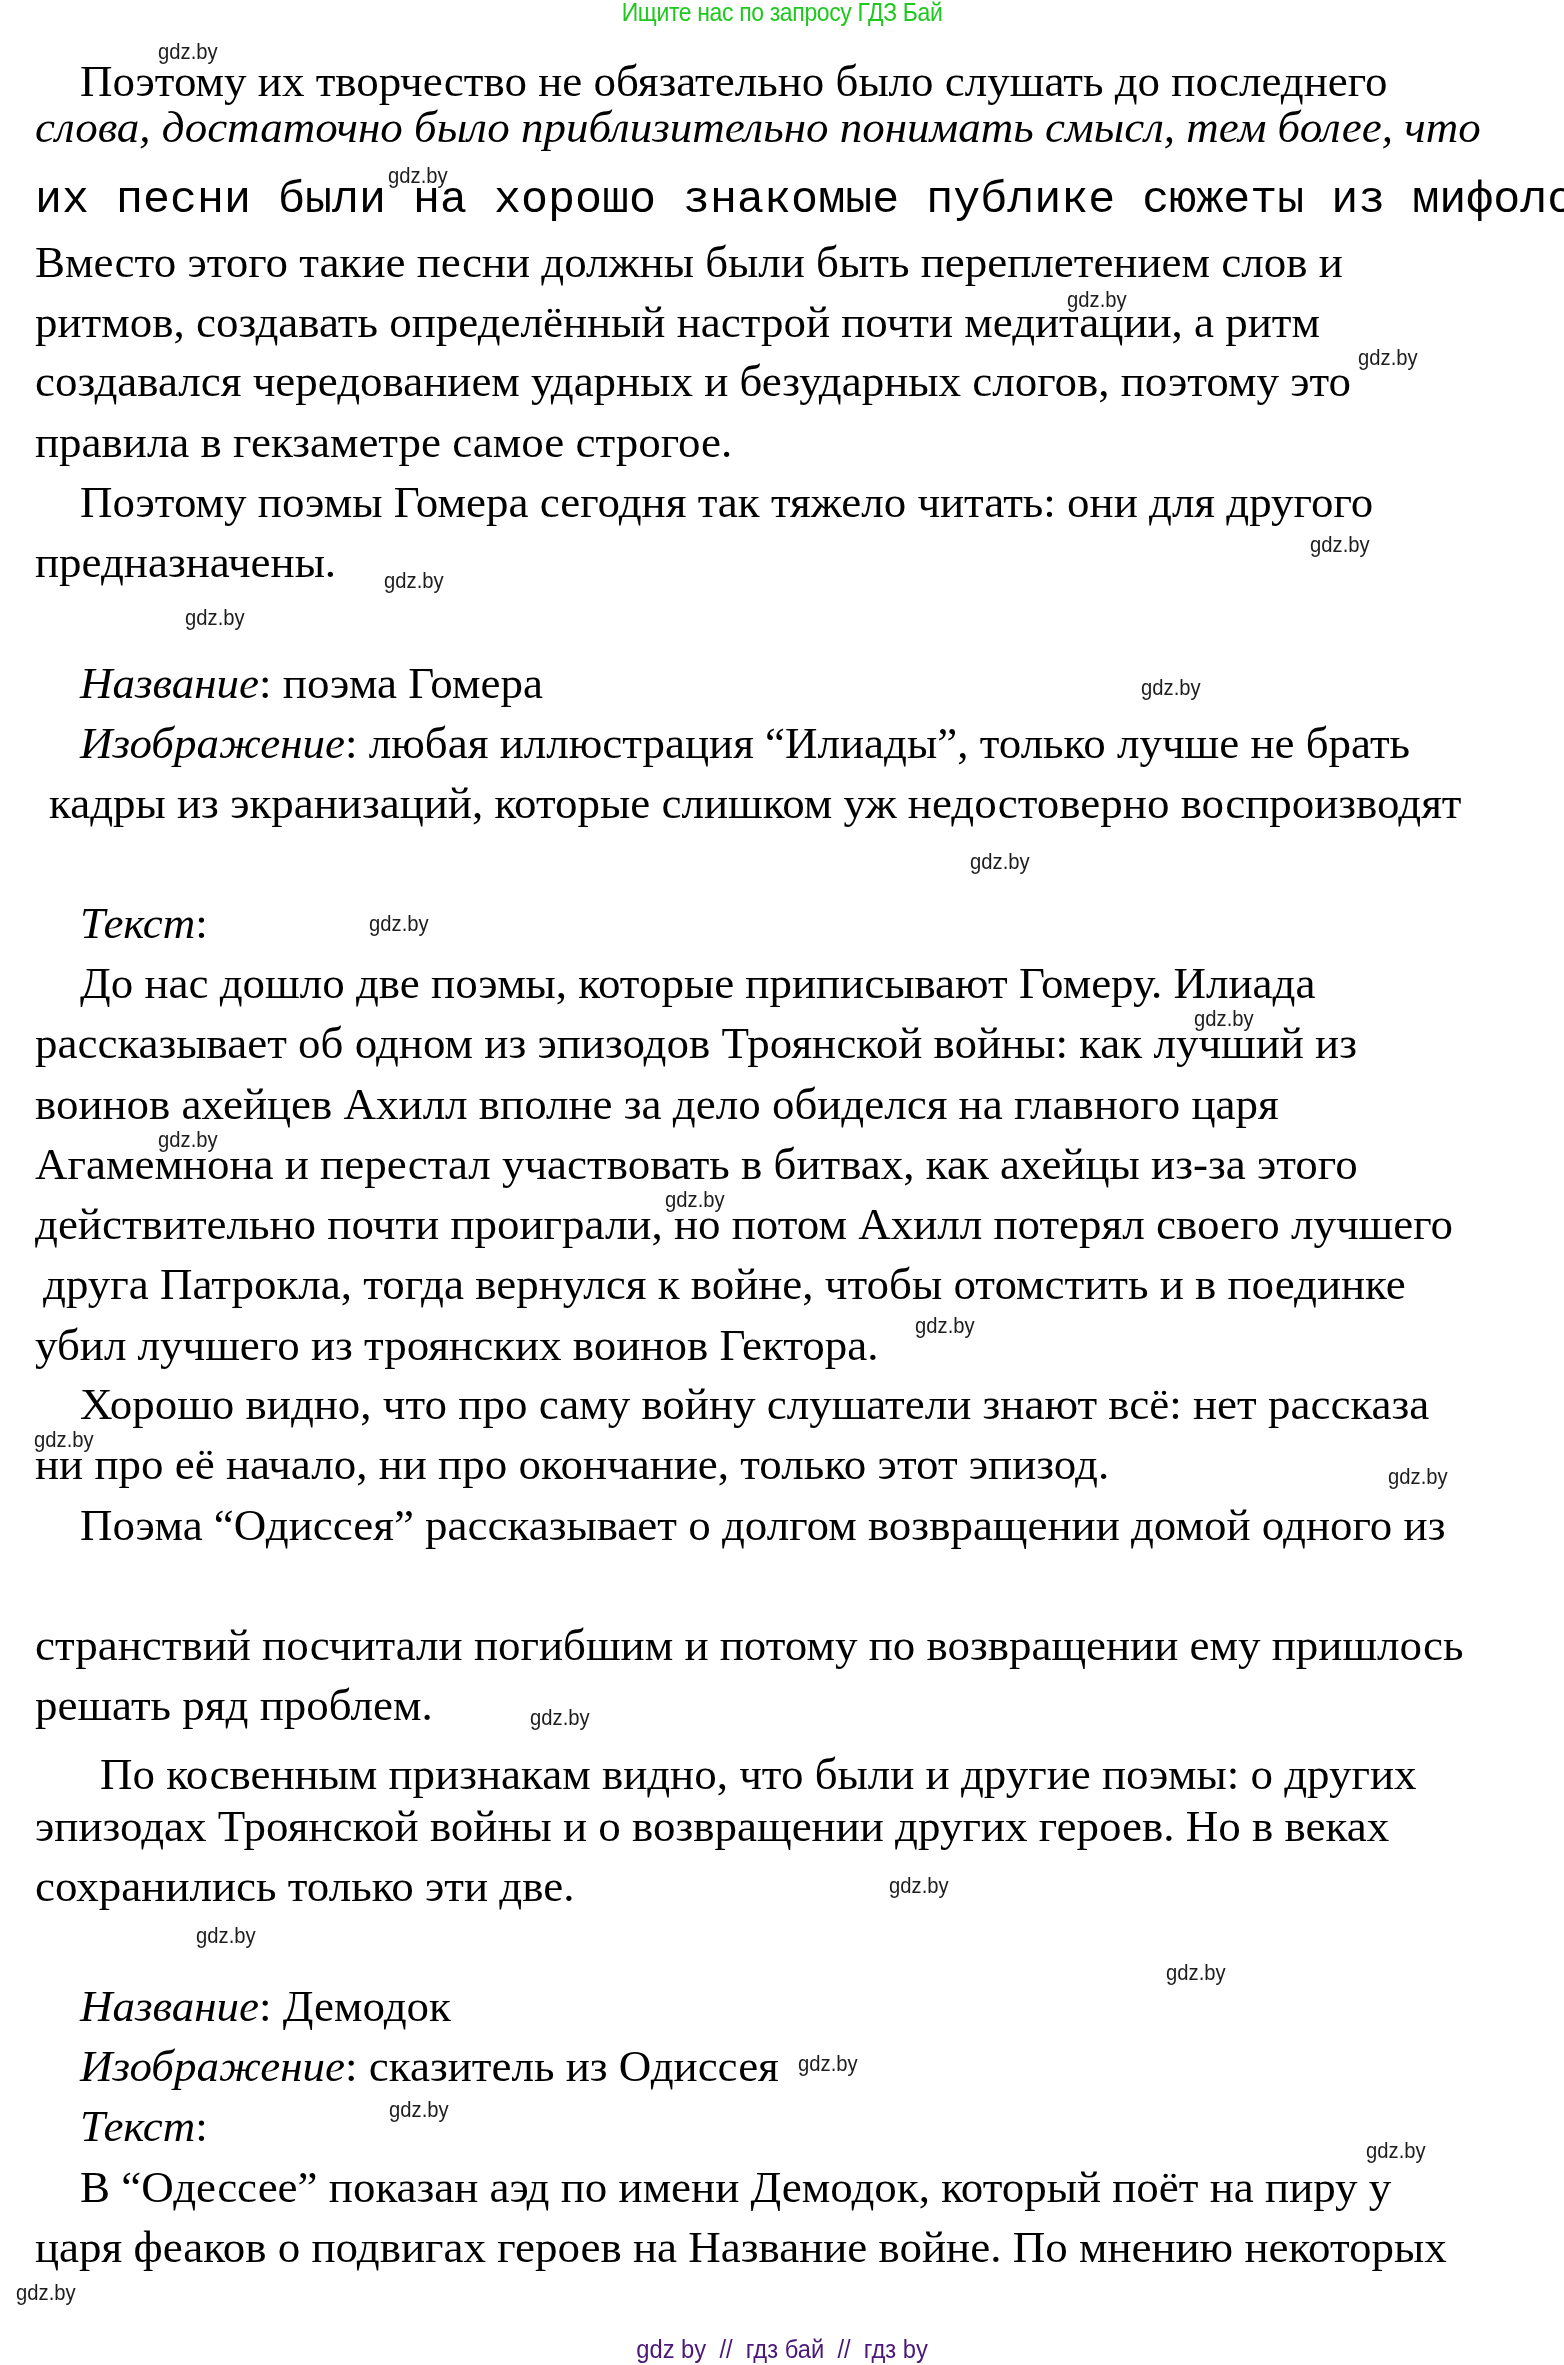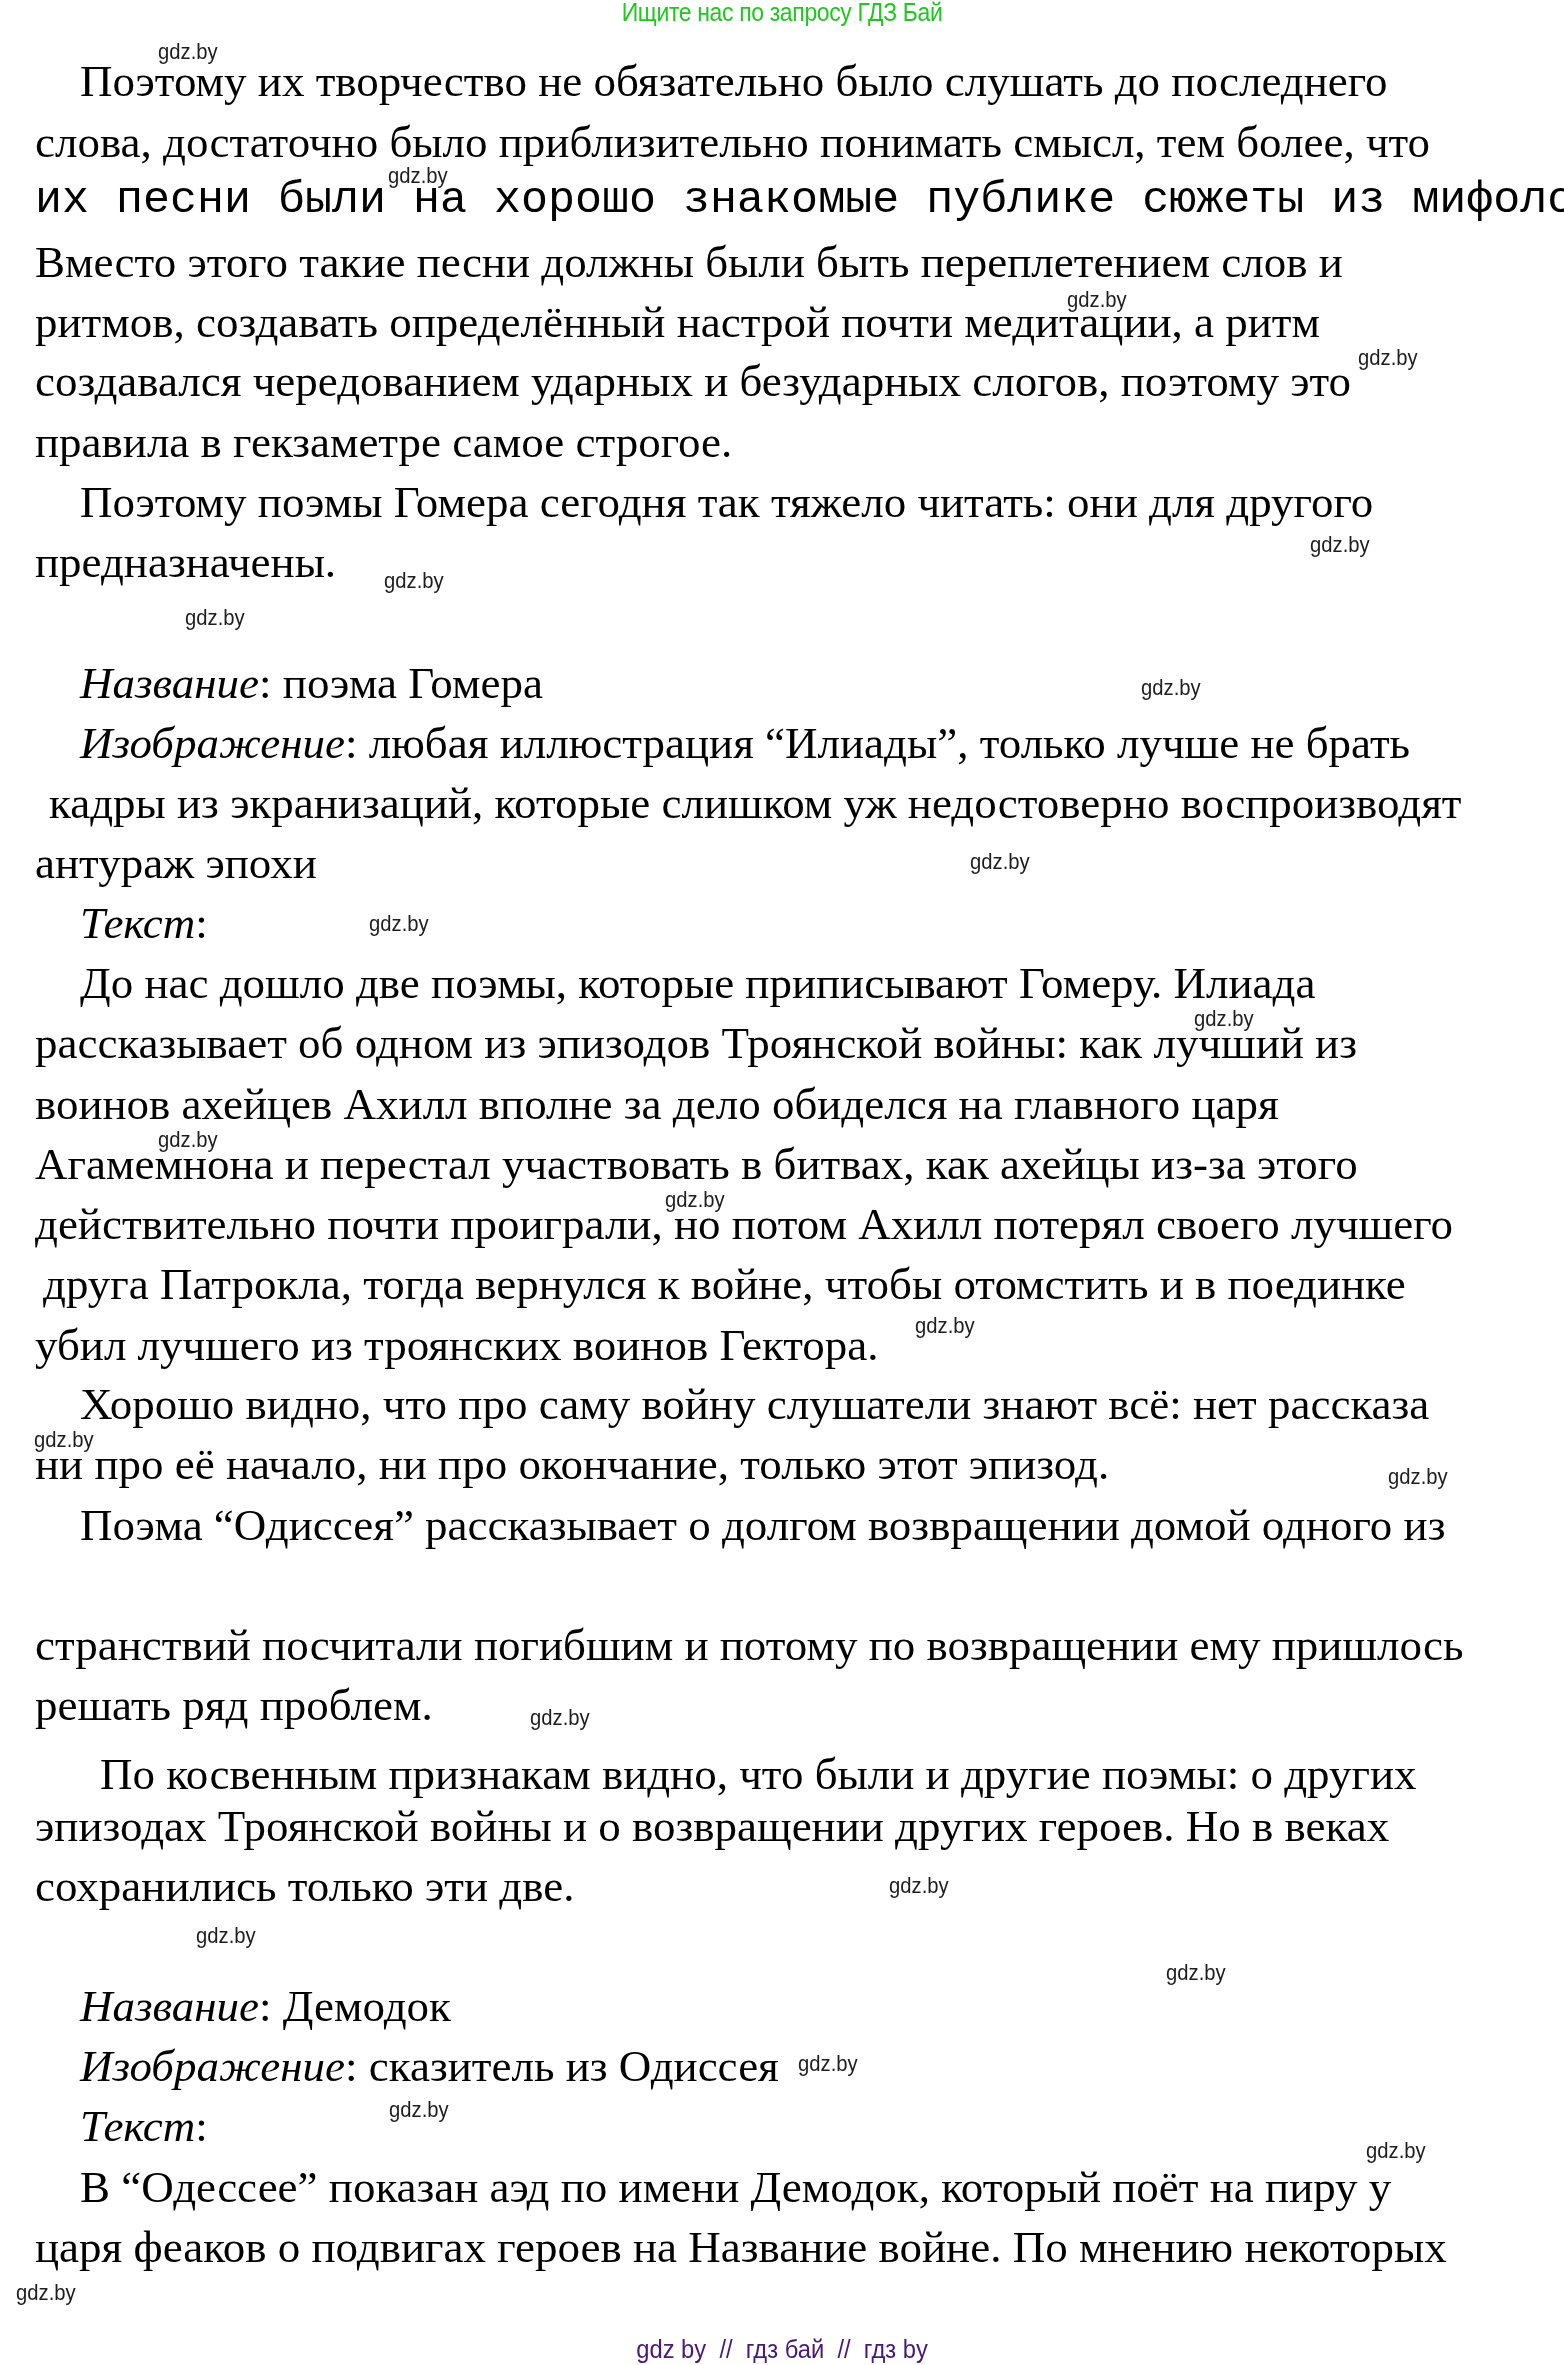--- a/index.html
+++ b/index.html
@@ -30,38 +30,37 @@
   }
 </style>
 </head>
 <body>
 
 <div class="page">
 
   <div class="banner" style="color:#1ec81e;">Ищите нас по запросу ГДЗ Бай</div>
 
   <div class="line" style="left:80px;top:51px;">Поэтому их творчество не обязательно было слушать до последнего</div>
-  <div class="line" style="left:35px;top:112px;">слова, достаточно было приблизительно понимать смысл, тем более, что</div>
+  <div class="line" style="left:35px;top:97px;font-style:italic;">слова, достаточно было приблизительно понимать смысл, тем более, что</div>
   <div class="line" style="left:35px;top:171px;font-family:Liberation Mono, monospace;">их песни были на хорошо знакомые публике сюжеты из мифологии.</div>
   <div class="line" style="left:35px;top:232px;">Вместо этого такие песни должны были быть переплетением слов и</div>
   <div class="line" style="left:35px;top:292px;">ритмов, создавать определённый настрой почти медитации, а ритм</div>
   <div class="line" style="left:35px;top:351px;">создавался чередованием ударных и безударных слогов, поэтому это</div>
   <div class="line" style="left:35px;top:412px;">правила в гекзаметре самое строгое.</div>
 
   <div class="line" style="left:80px;top:472px;">Поэтому поэмы Гомера сегодня так тяжело читать: они для другого</div>
   <div class="line" style="left:35px;top:532px;">предназначены.</div>
 
   <div class="line" style="left:80px;top:653px;">
     <span class="lbl">Название</span><span>: поэма Гомера</span>
   </div>
   <div class="line" style="left:80px;top:713px;">
     <span class="lbl">Изображение</span><span>: любая иллюстрация “Илиады”, только лучше не брать</span>
   </div>
   <div class="line" style="left:49px;top:773px;">кадры из экранизаций, которые слишком уж недостоверно воспроизводят</div>
-  <div class="line" style="left:35px;top:833px;">антураж эпохи</div>
   <div class="line" style="left:80px;top:893px;">
     <span class="lbl">Текст</span><span>:</span>
   </div>
 
   <div class="line" style="left:80px;top:953px;">До нас дошло две поэмы, которые приписывают Гомеру. Илиада</div>
   <div class="line" style="left:35px;top:1013px;">рассказывает об одном из эпизодов Троянской войны: как лучший из</div>
   <div class="line" style="left:35px;top:1074px;">воинов ахейцев Ахилл вполне за дело обиделся на главного царя</div>
   <div class="line" style="left:35px;top:1134px;">Агамемнона и перестал участвовать в битвах, как ахейцы из-за этого</div>
   <div class="line" style="left:35px;top:1194px;">действительно почти проиграли, но потом Ахилл потерял своего лучшего</div>
   <div class="line" style="left:43px;top:1254px;text-align:center;">друга Патрокла, тогда вернулся к войне, чтобы отомстить и в поединке</div>

